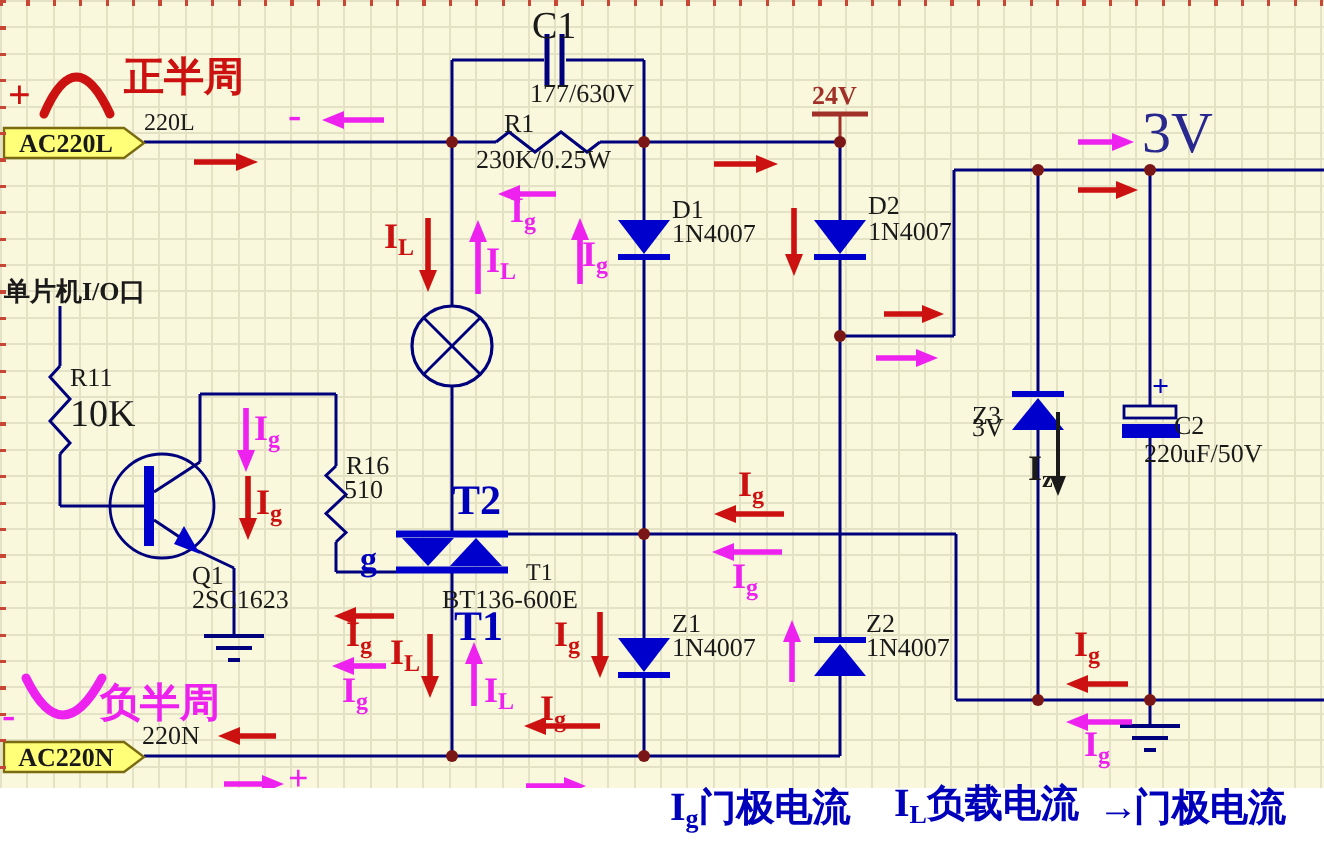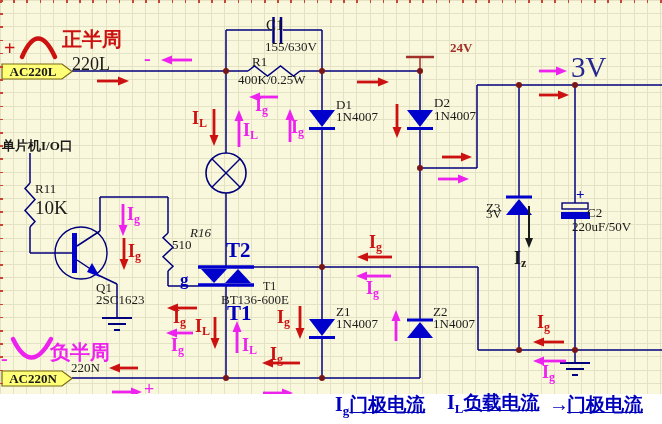--- a/index.html
+++ b/index.html
@@ -15,21 +15,21 @@
     background:repeating-linear-gradient(180deg,#C84635 0 1.6px,transparent 1.6px 13.2px);}
   .white-strip{position:absolute;left:0;top:394px;width:662px;height:30px;background:#FFFFFF;}
   svg.ckt{position:absolute;left:0;top:0;}
   .lbl{position:absolute;line-height:1.03;white-space:nowrap;}
   .cur{position:absolute;line-height:1;white-space:nowrap;font-weight:bold;}
   .cur .base{font-size:18px;}
   .cur .sub{font-size:12px;vertical-align:-0.28em;}
   .legend-part{position:absolute;line-height:1;white-space:nowrap;font-weight:bold;}
   .legend-part .base{font-size:20px;}
   .legend-part .sub{font-size:13px;vertical-align:-0.28em;}
-  .legend-part .zh{font-size:19px;text-decoration:underline;}
+  .legend-part .zh{font-size:19px;}
   .legend-part .arr{font-size:20px;letter-spacing:-2px;}
 </style>
 </head>
 <body>
 
 <div class="screen">
   <svg id="cktsvg" class="ckt" width="662" height="424" viewBox="0 0 662 424">
       <line x1="72" y1="71" x2="248" y2="71" stroke="#00007D" stroke-width="1.5"></line>
       <line x1="300" y1="71" x2="420" y2="71" stroke="#00007D" stroke-width="1.5"></line>
       <line x1="226" y1="71" x2="226" y2="30" stroke="#00007D" stroke-width="1.5"></line>
@@ -258,37 +258,37 @@
         <polygon points="142,392 131,396.5 131,387.5" fill="#EE22EE"></polygon>
       </g>
       <g>
         <line x1="529" y1="206" x2="529" y2="238" stroke="#1A1A1A" stroke-width="2"></line>
         <polygon points="529,248 525,238 533,238" fill="#1A1A1A"></polygon>
       </g>
     </svg>
   <div id="labels">
       <div class="lbl" style="left: 4px; top: 38px; font-size: 20px; color: rgb(204, 17, 17); font-weight: bold;">+</div>
       <div class="lbl" style="left: 62px; top: 29px; font-size: 20px; color: rgb(204, 17, 17); font-weight: bold;">正半周</div>
-      <div class="lbl" style="left: 72px; top: 55px; font-size: 18px; color: rgb(26, 26, 26);">220L</div>
+      <div class="lbl" style="left: 72px; top: 55px; font-size: 12px; color: rgb(26, 26, 26);">220L</div>
       <div class="lbl" style="left: 2px; top: 65px; font-size: 13px; color: rgb(26, 26, 26); font-weight: bold; width: 62px; text-align: center;">AC220L</div>
       <div class="lbl" style="left: 144px; top: 48px; font-size: 20px; color: rgb(238, 34, 238); font-weight: bold;">-</div>
-      <div class="lbl" style="left: 266px; top: 18px; font-size: 15px; color: rgb(26, 26, 26);">C1</div>
-      <div class="lbl" style="left: 265px; top: 40px; font-size: 13px; color: rgb(26, 26, 26);">155/630V</div>
+      <div class="lbl" style="left: 266px; top: 4px; font-size: 19px; color: rgb(26, 26, 26);">C1</div>
+      <div class="lbl" style="left: 265px; top: 40px; font-size: 13px; color: rgb(26, 26, 26);">177/630V</div>
       <div class="lbl" style="left: 252px; top: 55px; font-size: 13px; color: rgb(26, 26, 26);">R1</div>
-      <div class="lbl" style="left: 238px; top: 73px; font-size: 13px; color: rgb(26, 26, 26);">400K/0.25W</div>
-      <div class="lbl" style="left: 406px; top: 41px; font-size: 13px; color: rgb(160, 48, 40); font-weight: bold; margin-left: 44px;">24V</div>
+      <div class="lbl" style="left: 238px; top: 73px; font-size: 13px; color: rgb(26, 26, 26);">230K/0.25W</div>
+      <div class="lbl" style="left: 406px; top: 41px; font-size: 13px; color: rgb(160, 48, 40); font-weight: bold;">24V</div>
       <div class="lbl" style="left: 336px; top: 98px; font-size: 13px; color: rgb(26, 26, 26);">D1</div>
       <div class="lbl" style="left: 336px; top: 110px; font-size: 13px; color: rgb(26, 26, 26);">1N4007</div>
       <div class="lbl" style="left: 434px; top: 96px; font-size: 13px; color: rgb(26, 26, 26);">D2</div>
       <div class="lbl" style="left: 434px; top: 109px; font-size: 13px; color: rgb(26, 26, 26);">1N4007</div>
       <div class="lbl" style="left: 571px; top: 53px; font-size: 29px; color: rgb(40, 40, 143);">3V</div>
       <div class="lbl" style="left: 2px; top: 139px; font-size: 13px; color: rgb(26, 26, 26); font-weight: bold;">单片机I/O口</div>
       <div class="lbl" style="left: 35px; top: 182px; font-size: 13px; color: rgb(26, 26, 26);">R11</div>
       <div class="lbl" style="left: 35px; top: 198px; font-size: 19px; color: rgb(26, 26, 26);">10K</div>
-      <div class="lbl" style="left: 190px; top: 226px; font-size: 13px; color: rgb(26, 26, 26); font-style: italic;">R16</div>
+      <div class="lbl" style="left: 173px; top: 226px; font-size: 13px; color: rgb(26, 26, 26);">R16</div>
       <div class="lbl" style="left: 172px; top: 238px; font-size: 13px; color: rgb(26, 26, 26);">510</div>
       <div class="lbl" style="left: 96px; top: 281px; font-size: 13px; color: rgb(26, 26, 26);">Q1</div>
       <div class="lbl" style="left: 96px; top: 293px; font-size: 13px; color: rgb(26, 26, 26); text-align: right;">2SC1623</div>
       <div class="lbl" style="left: 226px; top: 240px; font-size: 21px; color: rgb(0, 0, 187); font-weight: bold;">T2</div>
       <div class="lbl" style="left: 180px; top: 271px; font-size: 17px; color: rgb(0, 0, 187); font-weight: bold;">g</div>
       <div class="lbl" style="left: 263px; top: 280px; font-size: 12px; color: rgb(26, 26, 26);">T1</div>
       <div class="lbl" style="left: 221px; top: 293px; font-size: 13px; color: rgb(26, 26, 26);">BT136-600E</div>
       <div class="lbl" style="left: 227px; top: 303px; font-size: 21px; color: rgb(0, 0, 187); font-weight: bold;">T1</div>
       <div class="lbl" style="left: 336px; top: 305px; font-size: 13px; color: rgb(26, 26, 26);">Z1</div>
       <div class="lbl" style="left: 336px; top: 317px; font-size: 13px; color: rgb(26, 26, 26);">1N4007</div>
@@ -313,21 +313,21 @@
       <div class="cur" style="left: 173px; top: 308px; color: rgb(204, 17, 17);"><span class="base">I</span><span class="sub">g</span></div>
       <div class="cur" style="left: 171px; top: 336px; color: rgb(238, 34, 238);"><span class="base">I</span><span class="sub">g</span></div>
       <div class="cur" style="left: 195px; top: 317px; color: rgb(204, 17, 17);"><span class="base">I</span><span class="sub">L</span></div>
       <div class="cur" style="left: 242px; top: 336px; color: rgb(238, 34, 238);"><span class="base">I</span><span class="sub">L</span></div>
       <div class="cur" style="left: 277px; top: 308px; color: rgb(204, 17, 17);"><span class="base">I</span><span class="sub">g</span></div>
       <div class="cur" style="left: 270px; top: 345px; color: rgb(204, 17, 17);"><span class="base">I</span><span class="sub">g</span></div>
       <div class="cur" style="left: 369px; top: 233px; color: rgb(204, 17, 17);"><span class="base">I</span><span class="sub">g</span></div>
       <div class="cur" style="left: 366px; top: 279px; color: rgb(238, 34, 238);"><span class="base">I</span><span class="sub">g</span></div>
       <div class="cur" style="left: 537px; top: 313px; color: rgb(204, 17, 17);"><span class="base">I</span><span class="sub">g</span></div>
       <div class="cur" style="left: 542px; top: 363px; color: rgb(238, 34, 238);"><span class="base">I</span><span class="sub">g</span></div>
-      <div class="cur" style="left: 514px; top: 249px; color: rgb(26, 26, 26);"><span class="base">I</span><span class="sub">z</span></div>
+      <div class="cur" style="left: 514px; top: 225px; color: rgb(26, 26, 26);"><span class="base">I</span><span class="sub">z</span></div>
     </div>
   <div class="white-strip"></div>
   <div class="tick-top"></div>
   <div class="tick-left"></div>
   <div id="legend">
       <div class="legend-part" style="left: 335px; top: 394px; color: rgb(0, 0, 187);"><span class="base">I</span><span class="sub">g</span><span class="zh">门极电流</span></div>
       <div class="legend-part" style="left: 447px; top: 392px; color: rgb(0, 0, 187);"><span class="base">I</span><span class="sub">L</span><span class="zh">负载电流</span></div>
       <div class="legend-part" style="left: 549px; top: 394px; color: rgb(0, 0, 187);"><span class="arr">→</span><span class="zh">门极电流</span></div>
     </div>
 </div>

